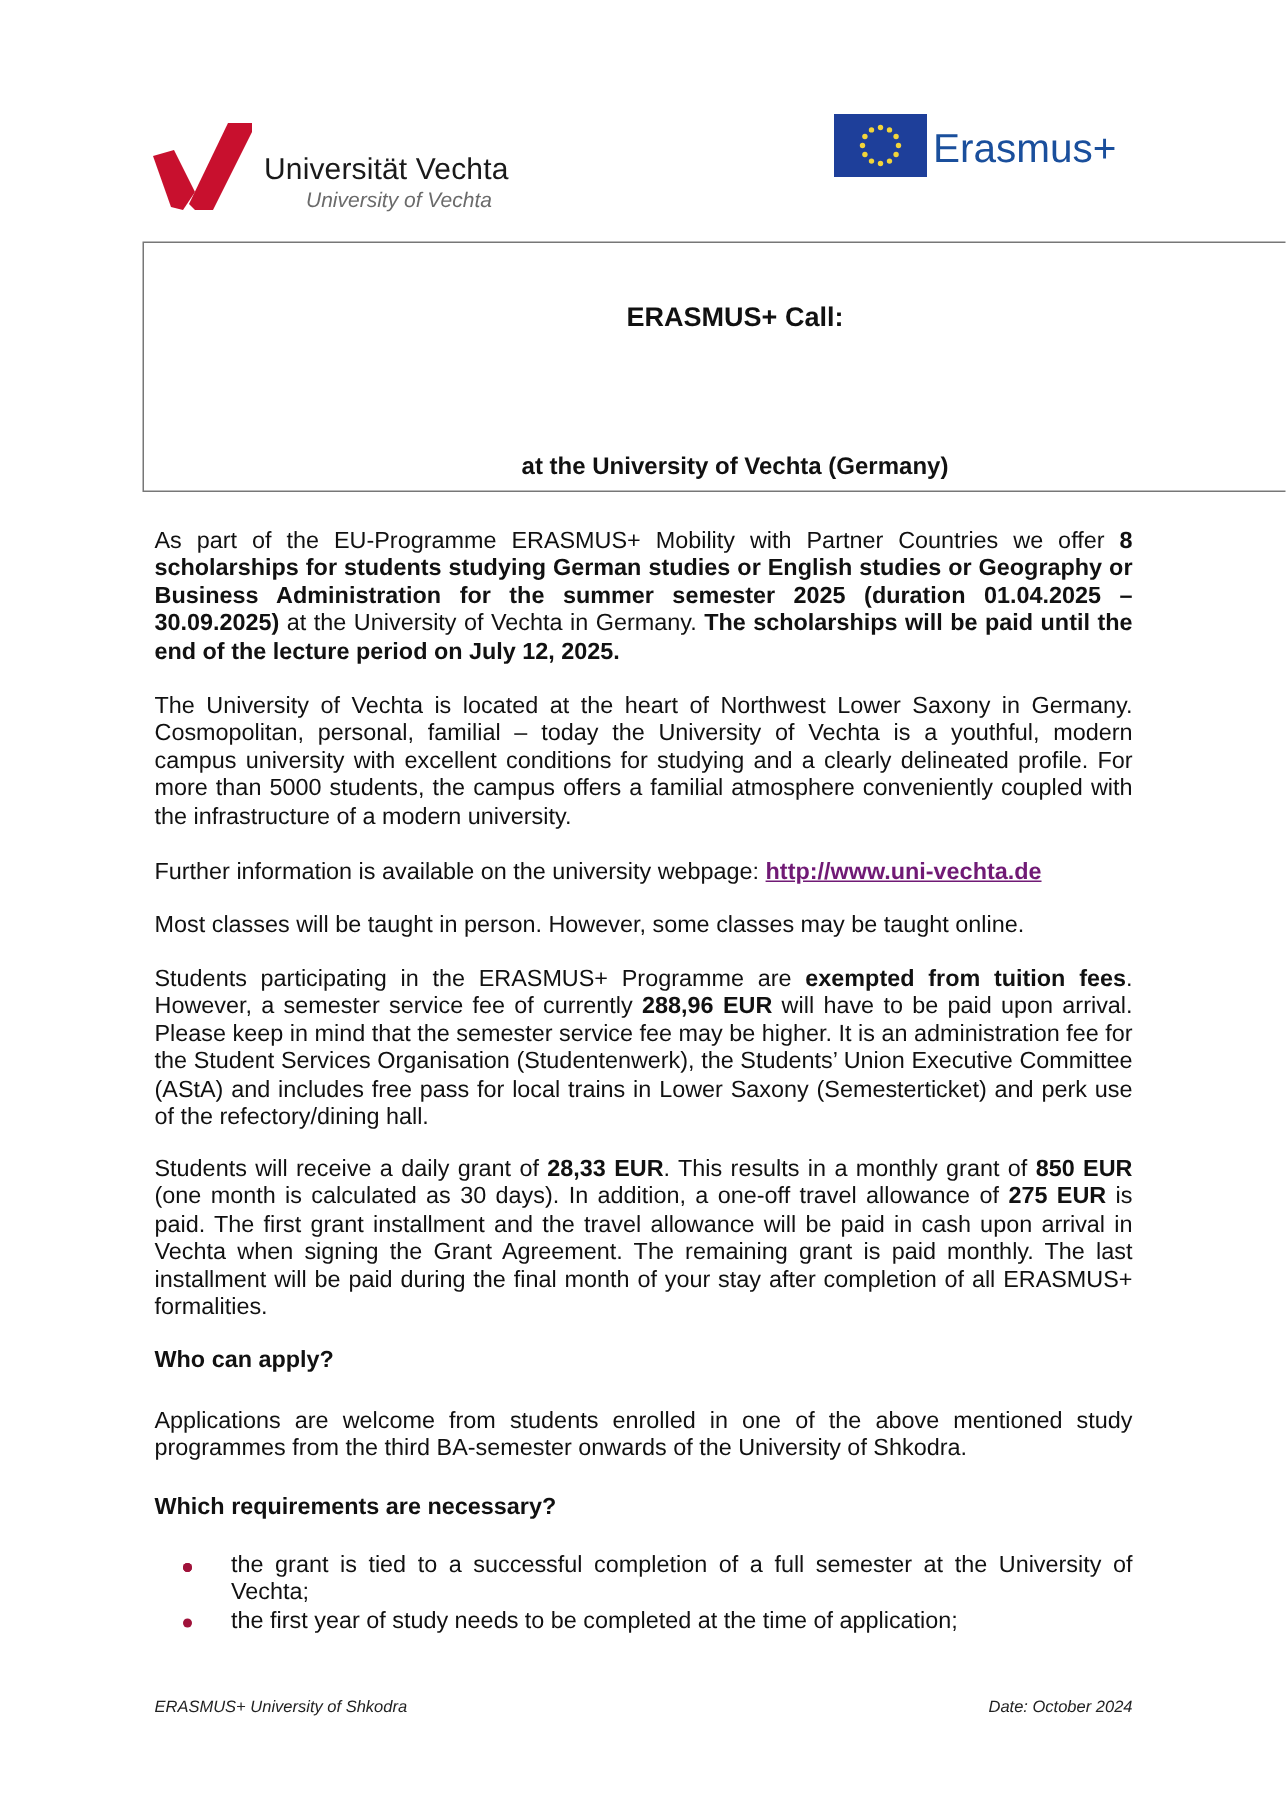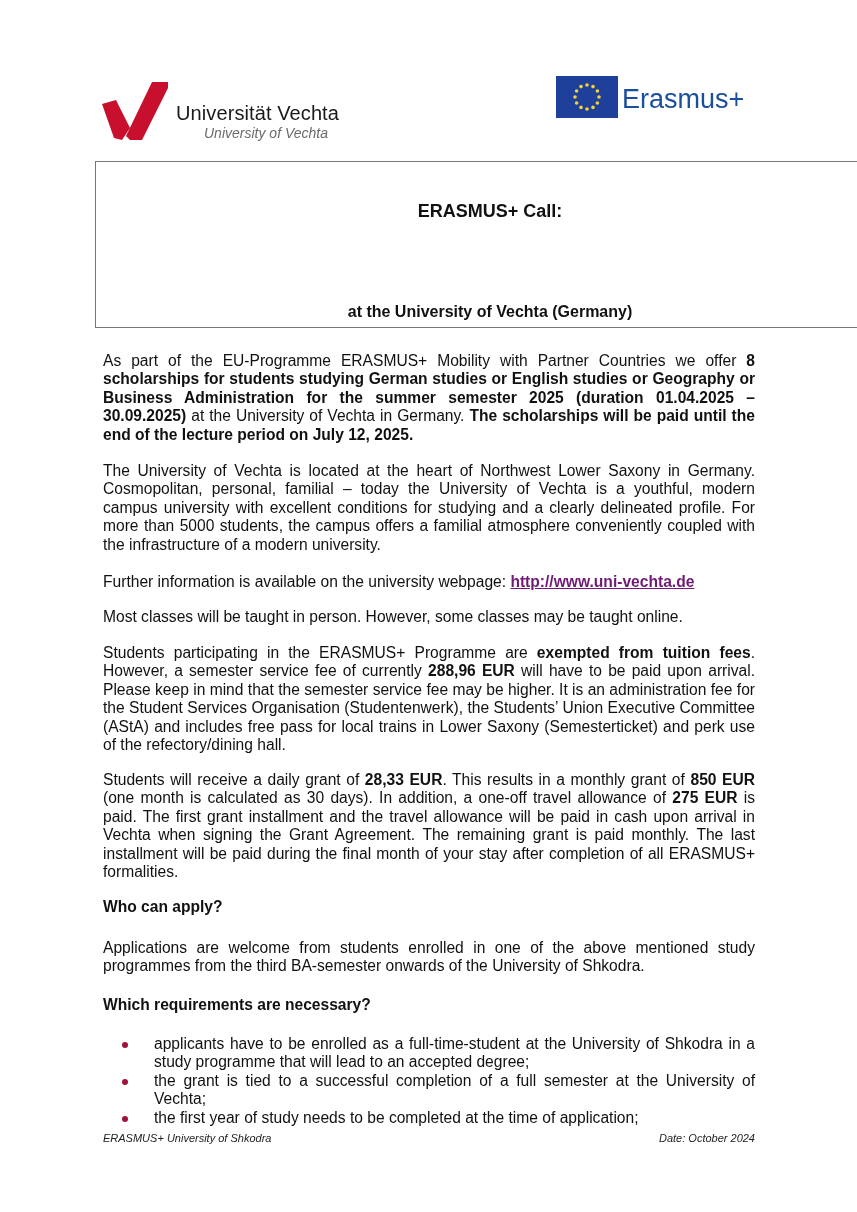--- a/index.html
+++ b/index.html
@@ -88,19 +88,19 @@
 
 <div class="para" style="top:644px;"><span>Students participating in the ERASMUS+ Programme are </span><b>exempted from tuition fees</b><span>. However, a semester service fee of currently </span><b>288,96 EUR</b><span> will have to be paid upon arrival. Please keep in mind that the semester service fee may be higher. It is an administration fee for the Student Services Organisation (Studentenwerk), the Students’ Union Executive Committee (AStA) and includes free pass for local trains in Lower Saxony (Semesterticket) and perk use of the refectory/dining hall.</span></div>
 
 <div class="para" style="top:771px;"><span>Students will receive a daily grant of </span><b>28,33 EUR</b><span>. This results in a monthly grant of </span><b>850 EUR</b><span> (one month is calculated as 30 days). In addition, a one-off travel allowance of </span><b>275 EUR</b><span> is paid. The first grant installment and the travel allowance will be paid in cash upon arrival in Vechta when signing the Grant Agreement. The remaining grant is paid monthly. The last installment will be paid during the final month of your stay after completion of all ERASMUS+ formalities.</span></div>
 
 <div class="heading" style="top:898px;">Who can apply?</div>
 <div class="para" style="top:939px;">Applications are welcome from students enrolled in one of the above mentioned study programmes from the third BA-semester onwards of the University of Shkodra.</div>
 
 <div class="heading" style="top:996px;">Which requirements are necessary?</div>
 <ul class="req" style="top:1035px;">
-  <li><span class="bullet"></span><span>applicants have to be enrolled as a full-time-student at the University of Shkodra in a study programme that will lead to an accepted degree;</span></li>
+  <li><span class="bullet"></span></li>
   <li><span class="bullet"></span><span>the grant is tied to a successful completion of a full semester at the University of Vechta;</span></li>
   <li><span class="bullet"></span><span>the first year of study needs to be completed at the time of application;</span></li>
 </ul>
 
 <div class="footer" style="left:103px;">ERASMUS+ University of Shkodra</div>
 <div class="footer" style="right:102px;">Date: October 2024</div>
 
 </body></html>

